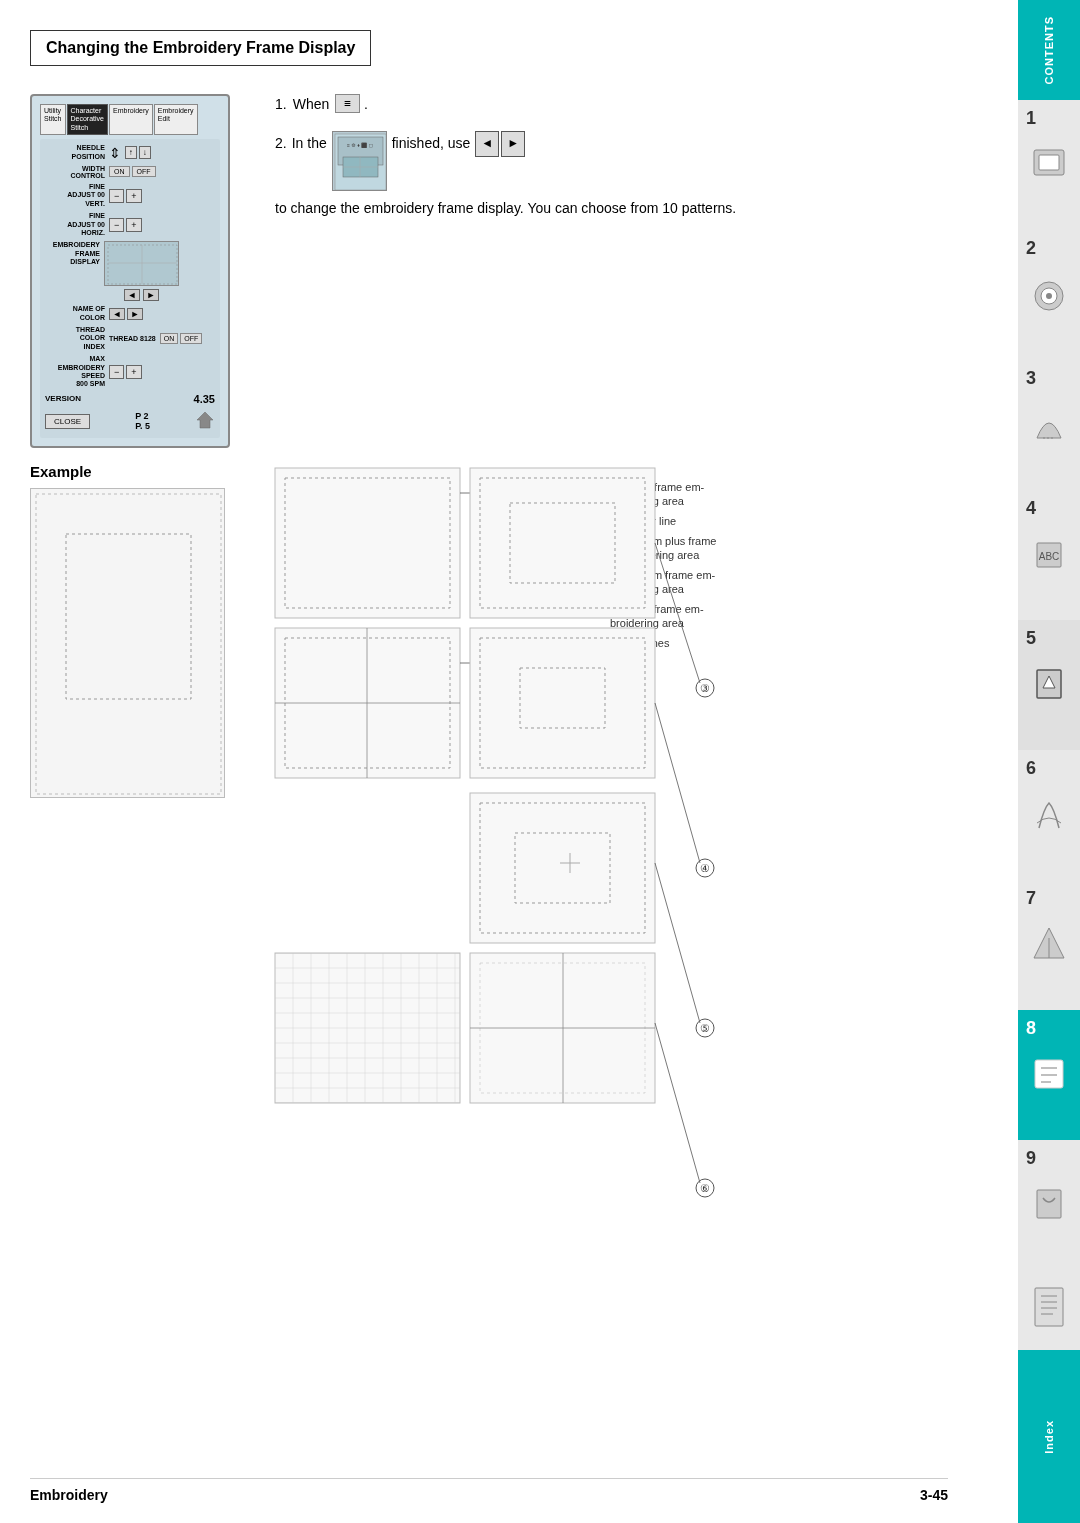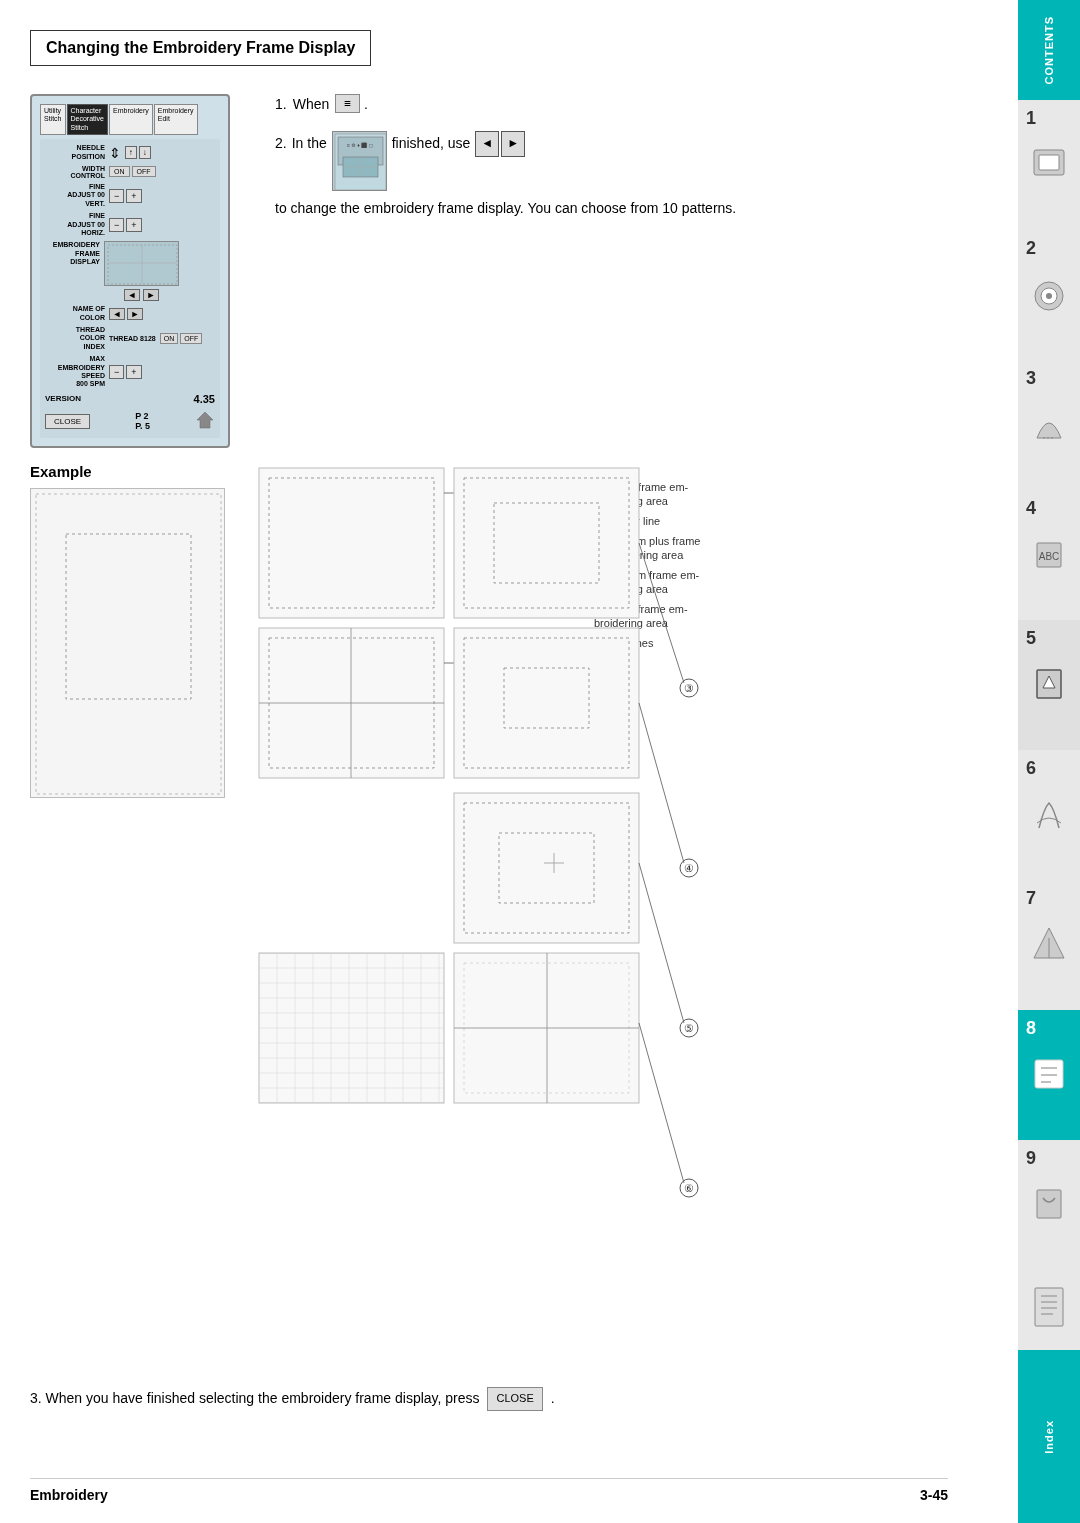--- a/index.html
+++ b/index.html
@@ -350,21 +350,21 @@
             <span style="border:1px solid #555; background:#ddd; padding:1px 5px; font-size:12px;">◄</span>
             <span style="border:1px solid #555; background:#ddd; padding:1px 5px; font-size:12px;">►</span>
           </span>
           <span>to change the embroidery frame display. You can choose from 10 patterns.</span>
         </div>
       </div>
     </div>
   </div>
 
   
-  <div style="display:flex; gap:4px; margin-bottom:20px;">
+  <div style="display:flex; gap:20px; margin-bottom:20px;">
 
     <div style="width:220px; flex-shrink:0;">
       <div style="font-size:15px; font-weight:bold; margin-bottom:8px;">Example</div>
       <div style="width:195px; height:310px; border:1px solid #bbb; background:#f5f5f5; position:relative;">
         
         <svg width="195" height="310">
 
           <rect x="5" y="5" width="185" height="300" fill="none" stroke="#bbb" stroke-width="1" stroke-dasharray="3,3"></rect>
 
           <rect x="35" y="45" width="125" height="165" fill="none" stroke="#999" stroke-width="1" stroke-dasharray="3,3"></rect>
@@ -466,25 +466,19 @@
 
         <line x1="385" y1="560" x2="430" y2="720" stroke="#555" stroke-width="0.8"></line>
         <circle cx="435" cy="725" r="9" fill="none" stroke="#555" stroke-width="1"></circle>
         <text x="435" y="729" text-anchor="middle" font-size="11" fill="#333">⑥</text>
 
       </svg>
     </div>
   </div>
 
   
-  <div style="font-size:14px; line-height:1.8; margin-top:10px;">
-    <span>3.  </span>
-    <span>When you have finished selecting the embroidery frame display, press</span>
-    <span style="display:inline-block; border:1px solid #888; background:#e0e0e0; padding:1px 8px; font-size:11px; vertical-align:middle; margin: 0 4px;">CLOSE</span>
-    <span>.</span>
-  </div>
 
   
   <div class="footer">
     <div style="font-size:14px; font-weight:bold;">Embroidery</div>
     <div style="font-size:14px; font-weight:bold;">3-45</div>
   </div>
 </div>
 
 </body></html>

